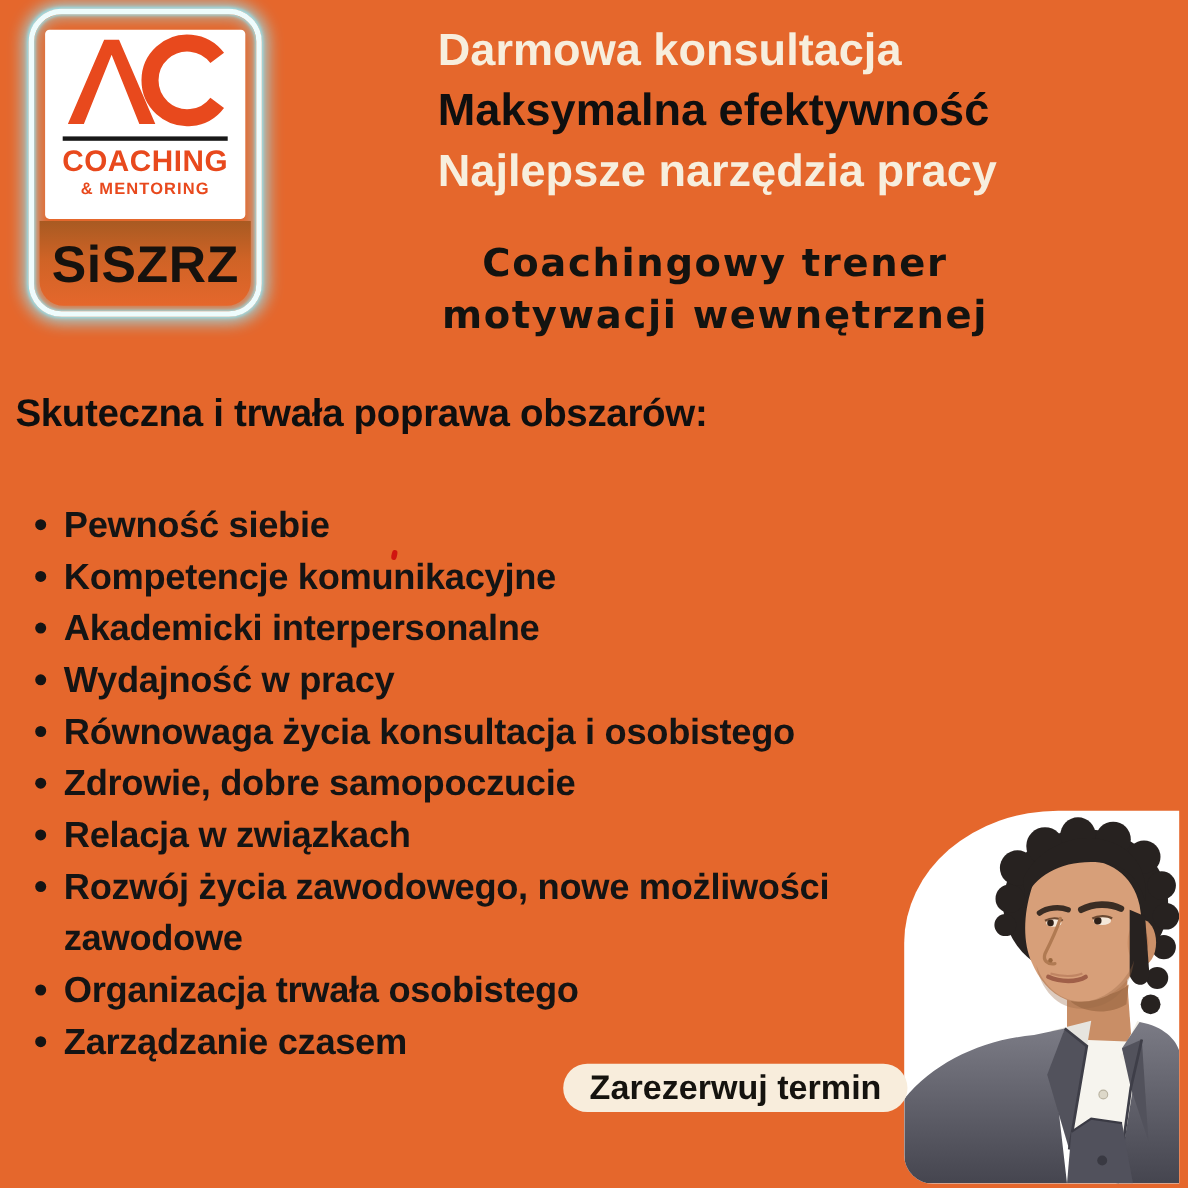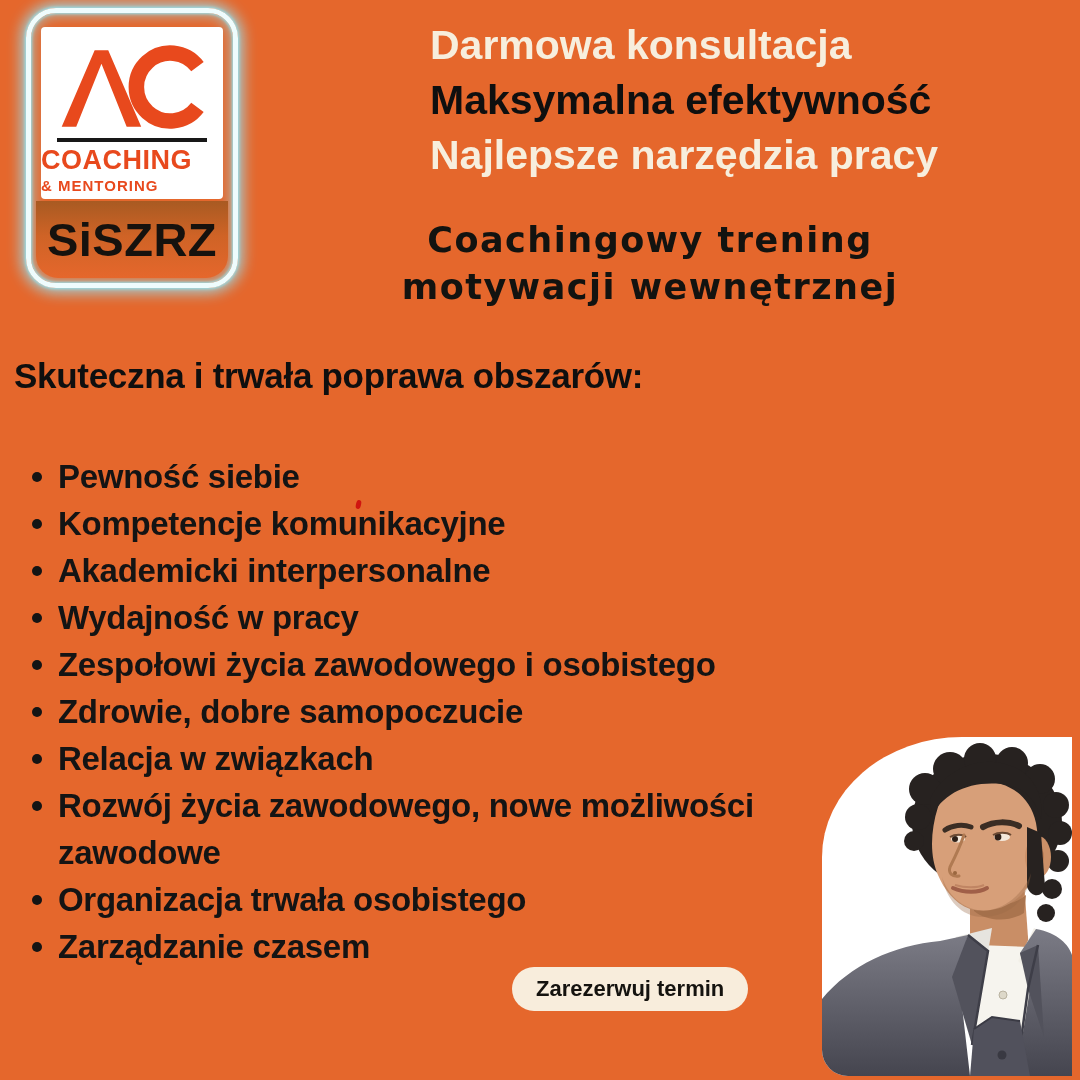--- a/index.html
+++ b/index.html
@@ -16,29 +16,29 @@
   }
   .logo-lower {
     position:absolute; left:5px; right:5px; top:188px; bottom:5px;
     border-radius:0 0 22px 22px;
     background:linear-gradient(180deg, #a85a22 0%, #cf6326 45%, #e5672c 100%);
     display:flex; align-items:center; justify-content:center;
   }
   .logo-badge { font-size:47px; font-weight:800; color:#16120e; letter-spacing:0.5px; }
   .logo-card {
     position:absolute; left:10px; top:14px; width:182px; height:172px;
-    background:#ffffff; border-radius:4px; padding-top:18px;
+    background:#ffffff; border-radius:4px; text-align:center; padding-top:4px;
   }
   .monogram { display:block; margin:0 auto; }
   .logo-divider { width:150px; height:4px; background:#181818; margin:5px auto 3px; }
   .logo-coaching { font-size:27px; font-weight:700; color:#e8491d; letter-spacing:0.5px; }
   .logo-mentoring { font-size:15px; font-weight:700; color:#e8491d; letter-spacing:1px; margin-top:1px; }
 
   
-  .benefits { position:absolute; left:398px; top:18px; line-height:55px; font-weight:700; font-size:41px;margin-left:32px; }
+  .benefits { position:absolute; left:398px; top:18px; line-height:55px; font-weight:700; font-size:41px; }
   .benefit-cream { color:#f7eedd; }
   .benefit-black { color:#0f0f0f; }
 
   
   .program-title {
     position:absolute; left:355px; top:217px; width:590px; text-align:center;
     font-family:"DejaVu Sans", sans-serif; font-weight:700; font-size:35px;
     letter-spacing:1.5px; line-height:47px; color:#131310;
   }
 
@@ -60,21 +60,21 @@
   }
   .stray-mark {
     position:absolute; left:356px; top:500px; width:5px; height:9px;
     background:#d01510; border-radius:40%; transform:rotate(12deg);
   }
 
   
   .cta-button {
     position:absolute; left:512px; top:967px; height:44px; padding:0 24px;
     background:#f8eddc; border:none; border-radius:23px;
-    font-family:"Liberation Sans", sans-serif; font-size:22px; font-weight:700; color:#15130f;
+    font-family:"Liberation Sans", sans-serif; font-size:31px; font-weight:700; color:#15130f;
     display:flex; align-items:center; cursor:pointer;
   }
 
   
   .footer-note {
     position:absolute; left:6px; top:1024px; width:812px; text-align:center;
     font-size:20px; font-weight:700; color:#121212; line-height:27px; letter-spacing:-0.2px;
   }
 
   
@@ -104,32 +104,32 @@
     </div>
   </div>
 
   <div class="benefits">
     <div class="benefit-cream">Darmowa konsultacja</div>
     <div class="benefit-black">Maksymalna efektywność</div>
     <div class="benefit-cream">Najlepsze narzędzia pracy</div>
   </div>
 
   <div class="program-title">
-    <div>Coachingowy trening</div>
+    <div>Coachingowy trener</div>
     <div>motywacji wewnętrznej</div>
   </div>
 
   <div class="section-heading">Skuteczna i trwała poprawa obszarów:</div>
 
   <ul class="areas-list">
     <li>Pewność siebie</li>
     <li>Kompetencje komunikacyjne</li>
     <li>Akademicki interpersonalne</li>
     <li>Wydajność w pracy</li>
-    <li>Zespołowi życia zawodowego i osobistego</li>
+    <li>Równowaga życia konsultacja i osobistego</li>
     <li>Zdrowie, dobre samopoczucie</li>
     <li>Relacja w związkach</li>
     <li>Rozwój życia zawodowego, nowe możliwości zawodowe</li>
     <li>Organizacja trwała osobistego</li>
     <li>Zarządzanie czasem</li>
   </ul>
   <div class="stray-mark"></div>
 
   <div class="photo-card">
     <svg viewBox="0 0 250 339" preserveAspectRatio="xMidYMid slice">

